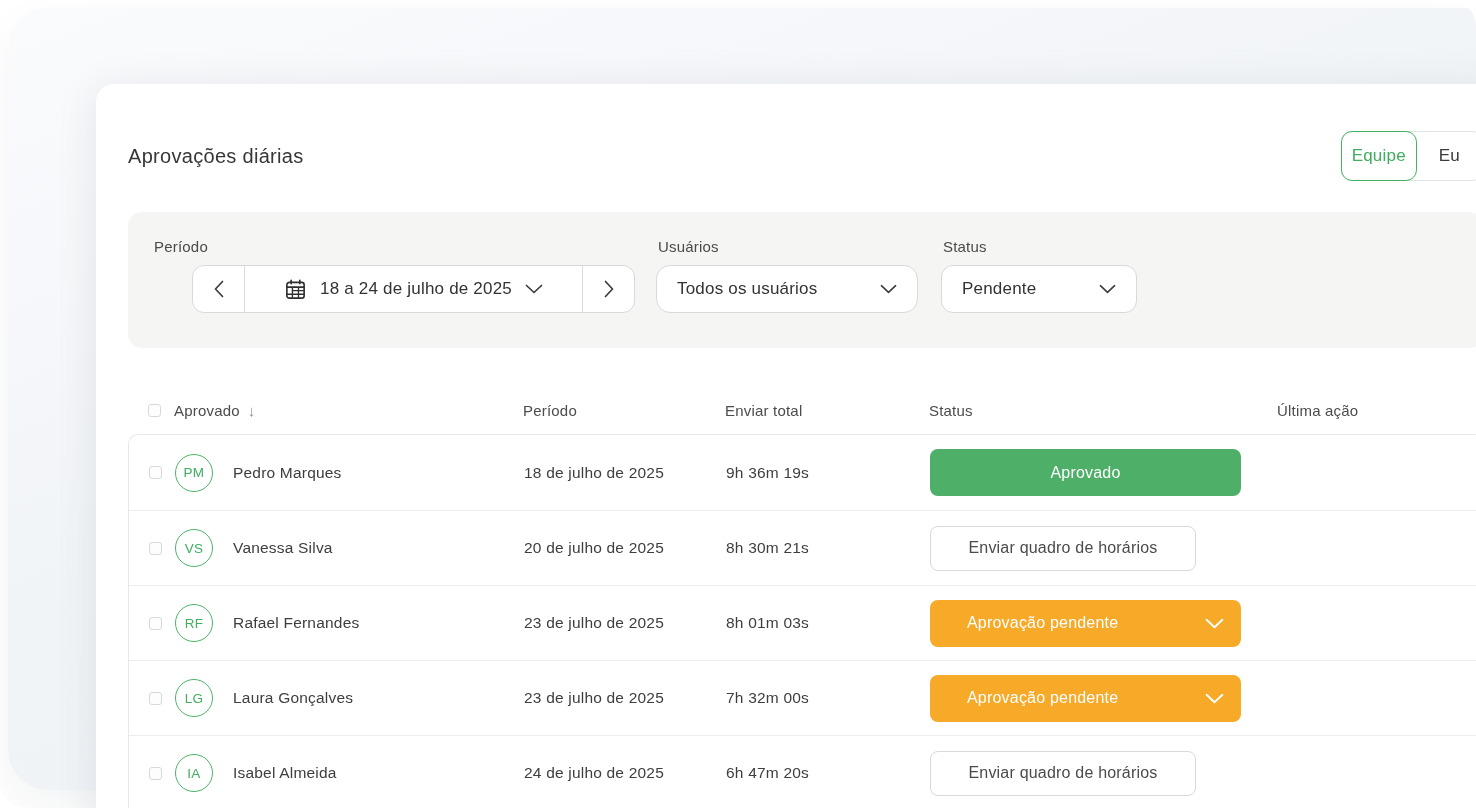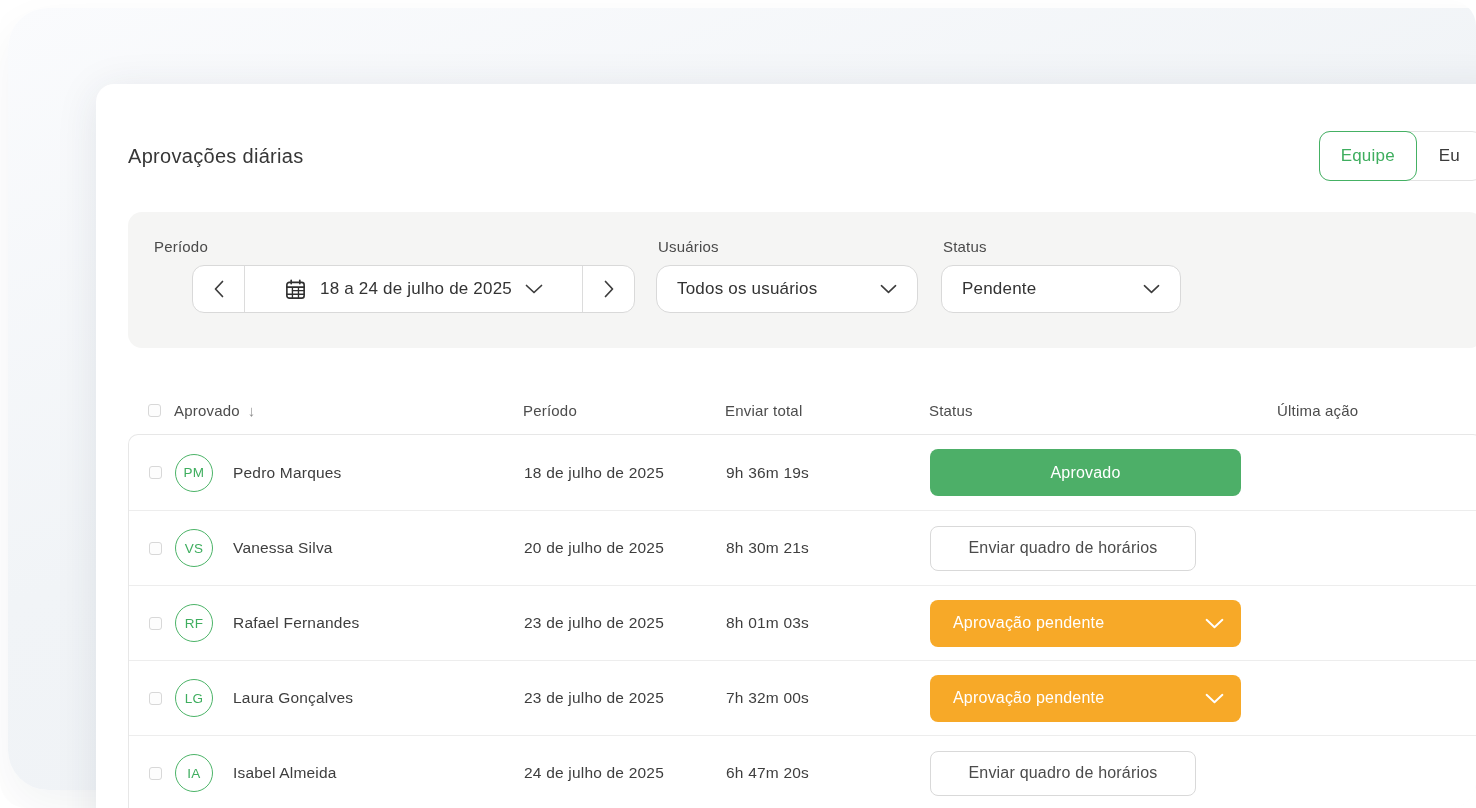--- a/index.html
+++ b/index.html
@@ -32,21 +32,21 @@
   .toggle {
     display:flex; align-items:stretch; height:50px; background:#fff;
     border:1px solid #e3e3e3; border-radius:11px;
   }
   .toggle-btn {
     font-family:inherit; font-size:17px; letter-spacing:.2px; background:transparent;
     border:none; padding:0 22px; cursor:pointer; color:#3b3b3b; border-radius:11px;
   }
   .toggle-btn.active {
     border:1.6px solid #45B164; color:#3fae5f; background:#fff;
-    margin:-1px 0 -1px -1px; padding:0 21px;
+    margin:-1px 0 -1px -1px; padding:0 10px;
   }
 
   
   .filter-bar {
     margin-top:30px; height:136px; background:#F5F5F4; border-radius:14px;
     padding:26px 24px 24px; display:flex; gap:0;
   }
   .filter-group { display:flex; flex-direction:column; }
   .filter-label { font-size:15px; color:#4a4a4a; margin:0 0 10px 2px; }
   .period-control {
@@ -64,21 +64,21 @@
     cursor:pointer; background:transparent; border:none; font-family:inherit;
   }
   .period-value { font-size:17px; color:#333; letter-spacing:.2px; }
   .select {
     height:48px; background:#fff; border:1px solid #D9D9D9; border-radius:12px;
     display:flex; align-items:center; justify-content:space-between;
     padding:0 20px; font-size:17px; color:#333; cursor:pointer; font-family:inherit;
     letter-spacing:.2px;
   }
   .select.users { width:262px; margin-right:23px;border-radius:14px; }
-  .select.status { width:240px; }
+  .select.status { width:196px; }
 
   
   .grid {
     display:grid; grid-template-columns:26px 349px 202px 204px 311px 1fr;
     align-items:center; padding-left:20px;
   }
   .thead { margin-top:42px; height:40px; font-size:15px; color:#4c4c4c; }
   .thead .sortable { display:flex; align-items:center; gap:8px; cursor:pointer; }
   .sort-arrow { color:#8f8f8f; font-size:15px; }
 
@@ -105,21 +105,21 @@
 
   .statuscell { display:flex; }
   .status-btn {
     height:47px; width:100%; border:none; border-radius:8px; font-family:inherit;
     font-size:16px; letter-spacing:.2px; display:flex; align-items:center;
     justify-content:center; cursor:pointer;
   }
   .status-btn.approved { background:#4DAF68; color:#fff; }
   .status-btn.pending {
     background:#F7A928; color:#fff; justify-content:space-between;
-    padding:0 17px 0 23px;
+    padding:0 17px 0 37px;
   }
   .status-btn.send {
     background:#fff; border:1px solid #D9D9D9; color:#4b4b4b;
     width:266px; height:45px;
   }
   .status-btn .chev { display:flex; }
 
   svg { display:block; }
 </style>
 </head>

